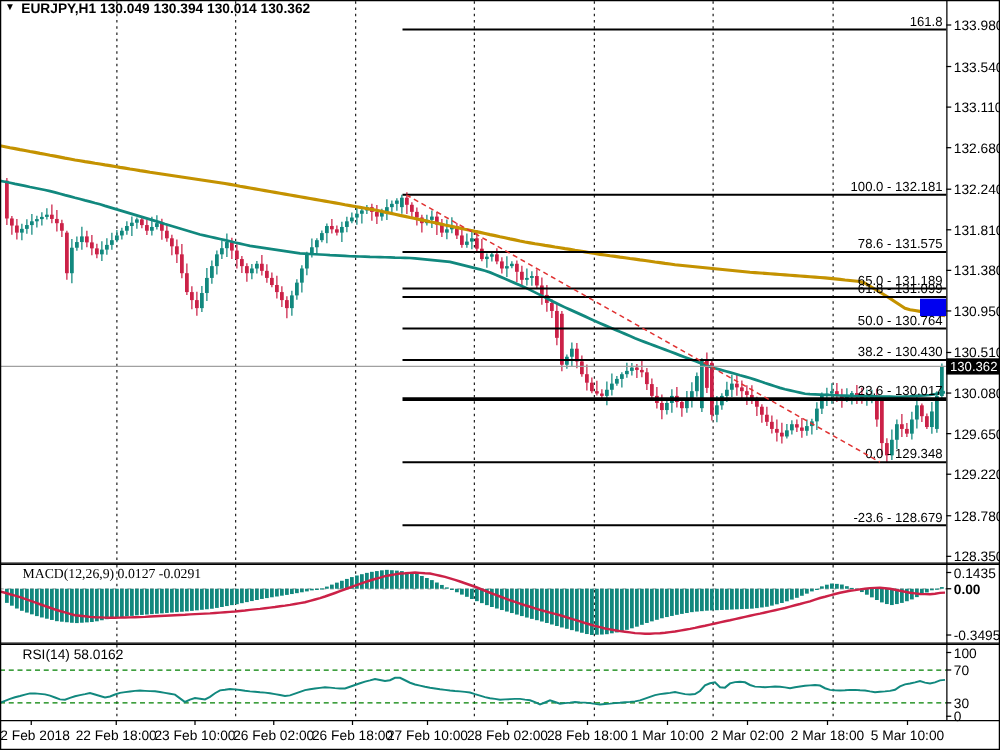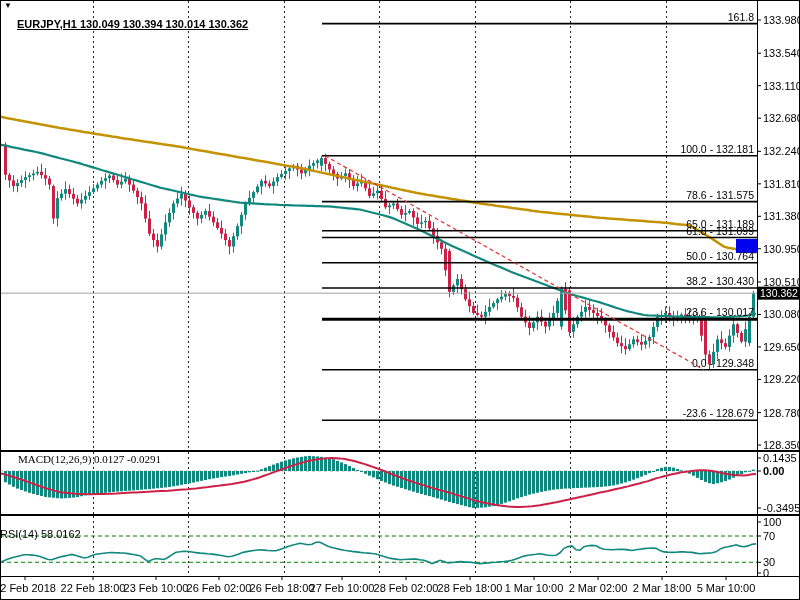--- a/index.html
+++ b/index.html
@@ -1,24 +1,24 @@
 <!DOCTYPE html>
 <html><head>
 <meta charset="utf-8">
 <style>
   html,body{margin:0;padding:0;background:#fff;}
   .chart{position:relative;width:800px;height:600px;background:#fff;overflow:hidden;
          font-family:"Liberation Sans",sans-serif;}
   .chart svg{position:absolute;left:0;top:0;}
   .overlay{position:absolute;font-size:11px;color:#000;white-space:nowrap;line-height:12px;}
-  .title{left:17px;top:18px;font-weight:bold;text-decoration:underline;}
+  .title{left:17px;top:1px;font-weight:bold;}
   .title .ohlc{font-weight:bold;}
   .shift-marker{position:absolute;left:4px;top:1px;font-size:8px;color:#000;}
   .macd-label{left:18px;top:453px;font-family:Liberation Serif, serif;}
-  .rsi-label{left:0;top:518px;margin-top:10px;}
+  .rsi-label{left:18px;top:518px;}
 </style>
 </head>
 <body>
 
 <div class="chart">
   <svg id="cv" width="800" height="600">
       <g>
         <line x1="93.5" y1="1" x2="93.5" y2="450" stroke="#000000" stroke-width="1" stroke-dasharray="2,3" opacity="0.85"></line>
         <line x1="93.5" y1="452" x2="93.5" y2="514" stroke="#000000" stroke-width="1" stroke-dasharray="2,3" opacity="0.85"></line>
         <line x1="93.5" y1="516" x2="93.5" y2="576" stroke="#000000" stroke-width="1" stroke-dasharray="2,3" opacity="0.85"></line>

